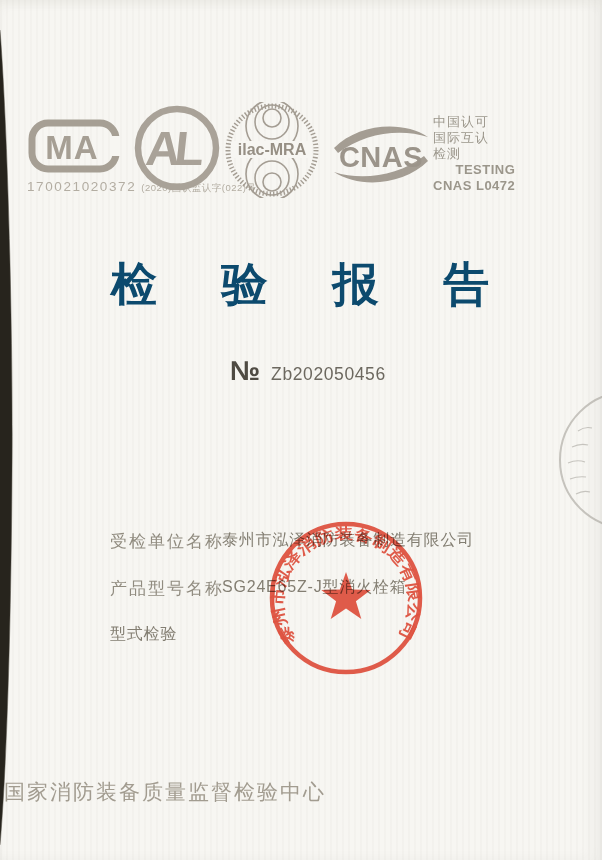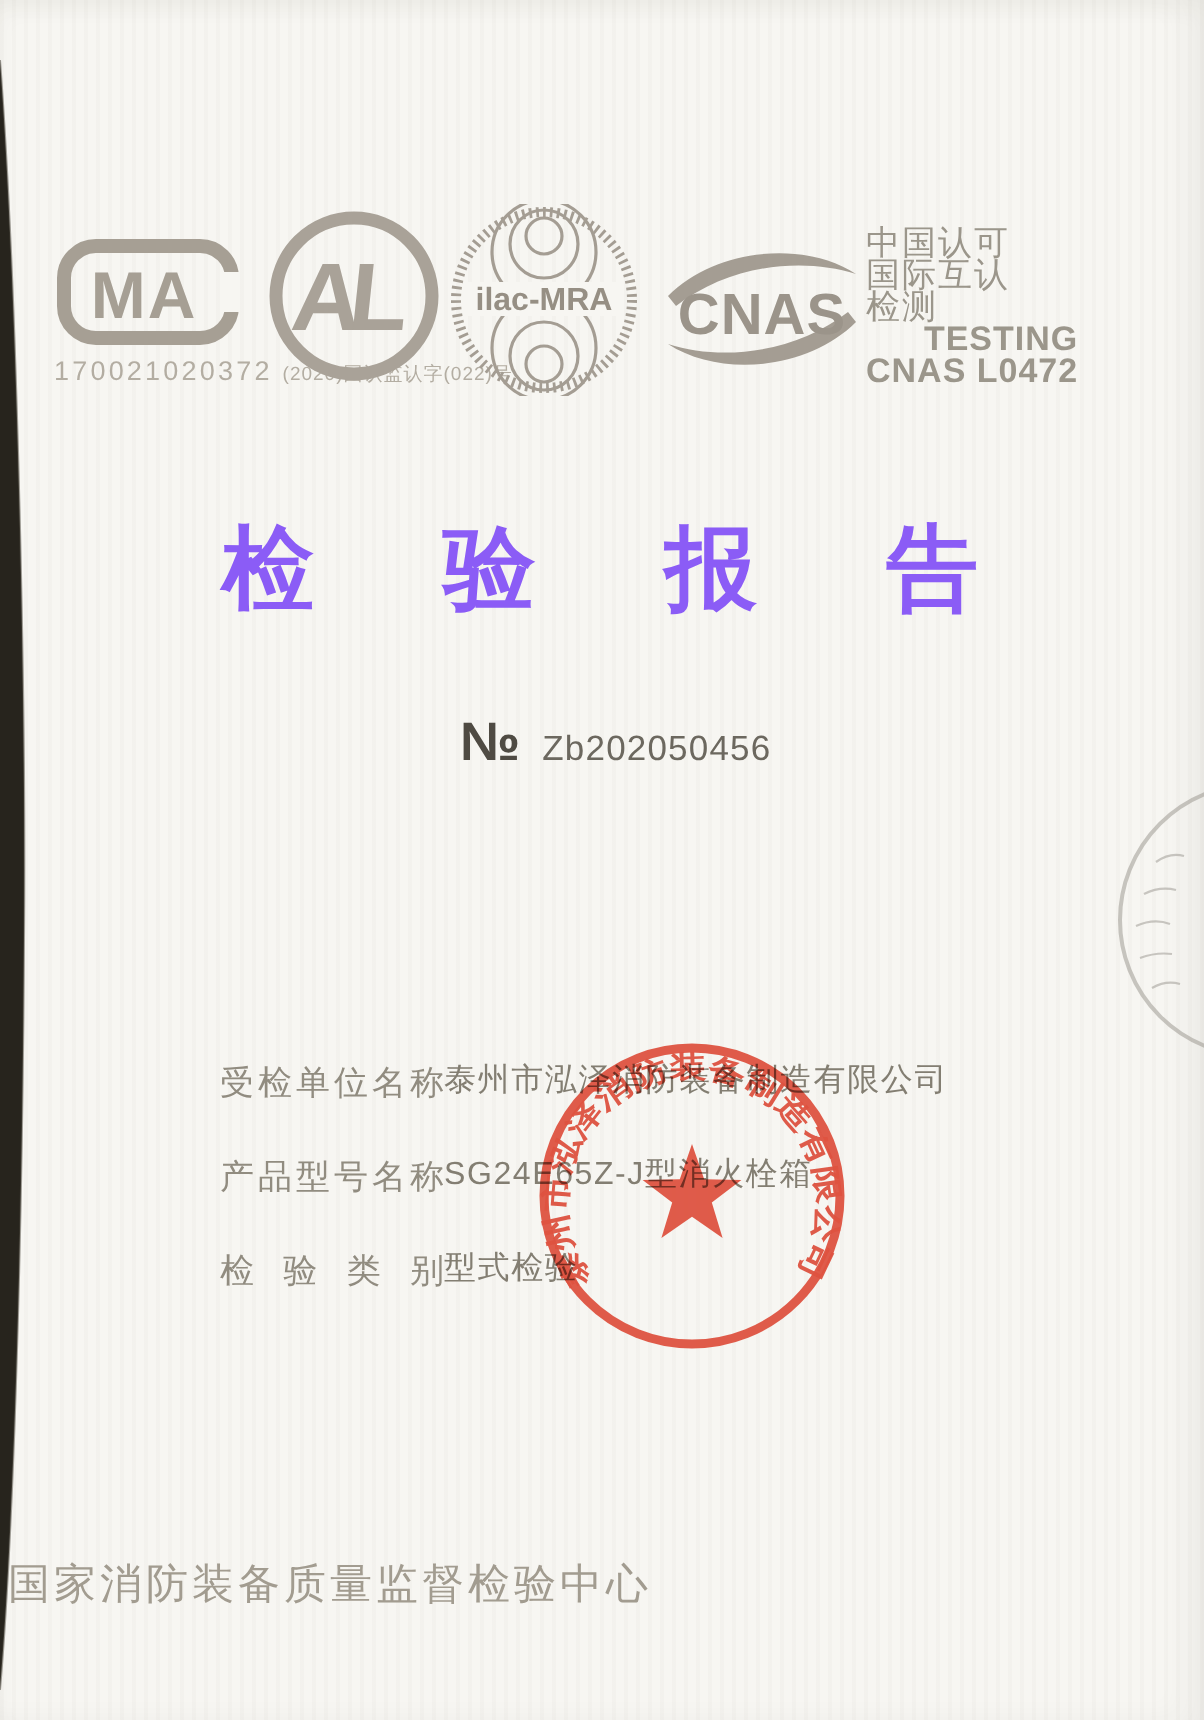--- a/index.html
+++ b/index.html
@@ -26,28 +26,28 @@
   .edge-wedge { position:absolute; left:0; top:0; width:22px; height:860px; z-index:6; }
 
   
   .cma-logo    { position:absolute; left:28px;  top:117px; }
   .cert-line   { position:absolute; left:27px;  top:177px; white-space:nowrap; color:#b3ada2; }
   .cert-no     { font-size:13.5px; letter-spacing:1.6px; }
   .cert-note   { font-size:9.5px;  letter-spacing:0.5px; margin-left:5px; }
   .cal-logo    { position:absolute; left:133px; top:104px; }
   .ilac-logo   { position:absolute; left:224px; top:102px; }
   .cnas-logo   { position:absolute; left:330px; top:122px; }
-  .cnas-text   { position:absolute; left:433px; top:114px; color:#9b968b; font-size:17px; line-height:16px; letter-spacing:1px; }
+  .cnas-text   { position:absolute; left:433px; top:114px; color:#9b968b; font-size:13px; line-height:16px; letter-spacing:1px; }
   .cnas-text .en { font-weight:bold; letter-spacing:0.5px;text-align:right; }
 
   
   .doc-title {
     position:absolute; top:254px; left:0; width:100%;
     text-align:center; padding-left:24px; box-sizing:border-box;
-    font-size:46px; font-weight:600; color:#8b5cf6; letter-spacing:26px;
+    font-size:46px; font-weight:600; color:#0c4a6e; letter-spacing:26px;
   }
 
   
   .report-no { position:absolute; left:230px; top:356px; display:flex; align-items:baseline; gap:11px; }
   .no-symbol { font-size:27px; font-weight:bold; color:#4f4b43; }
   .no-value  { font-size:17.5px; color:#6c685f; letter-spacing:0.6px; }
 
   
   .fields { position:absolute; left:110px; top:530px; }
   .field-row { display:flex; gap:0; margin-bottom:24px; }
@@ -135,21 +135,20 @@
     <div class="fields">
       <div class="field-row">
         <span class="field-label">受检单位名称</span>
         <span class="field-value">泰州市泓泽消防装备制造有限公司</span>
       </div>
       <div class="field-row">
         <span class="field-label">产品型号名称</span>
         <span class="field-value">SG24E65Z-J型消火栓箱</span>
       </div>
       <div class="field-row">
-        <span class="field-label">检 验 类 别</span>
         <span class="field-value">型式检验</span>
       </div>
     </div>
 
     <svg class="company-seal" width="160" height="160" viewBox="0 0 160 160">
       <defs>
         <path id="sealTextPath" d="M 30,122 A 63,63 0 1 1 130,122" fill="none"></path>
       </defs>
       <circle cx="80" cy="80" r="74" fill="none" stroke="#dc4430" stroke-width="4.5" opacity="0.95"></circle>
       <polygon points="80,54 86.1,71.6 104.7,72 89.9,83.2 95.3,101 80,90.4 64.7,101 70.1,83.2 55.3,72 73.9,71.6" fill="#dc4430" opacity="0.95"></polygon>

